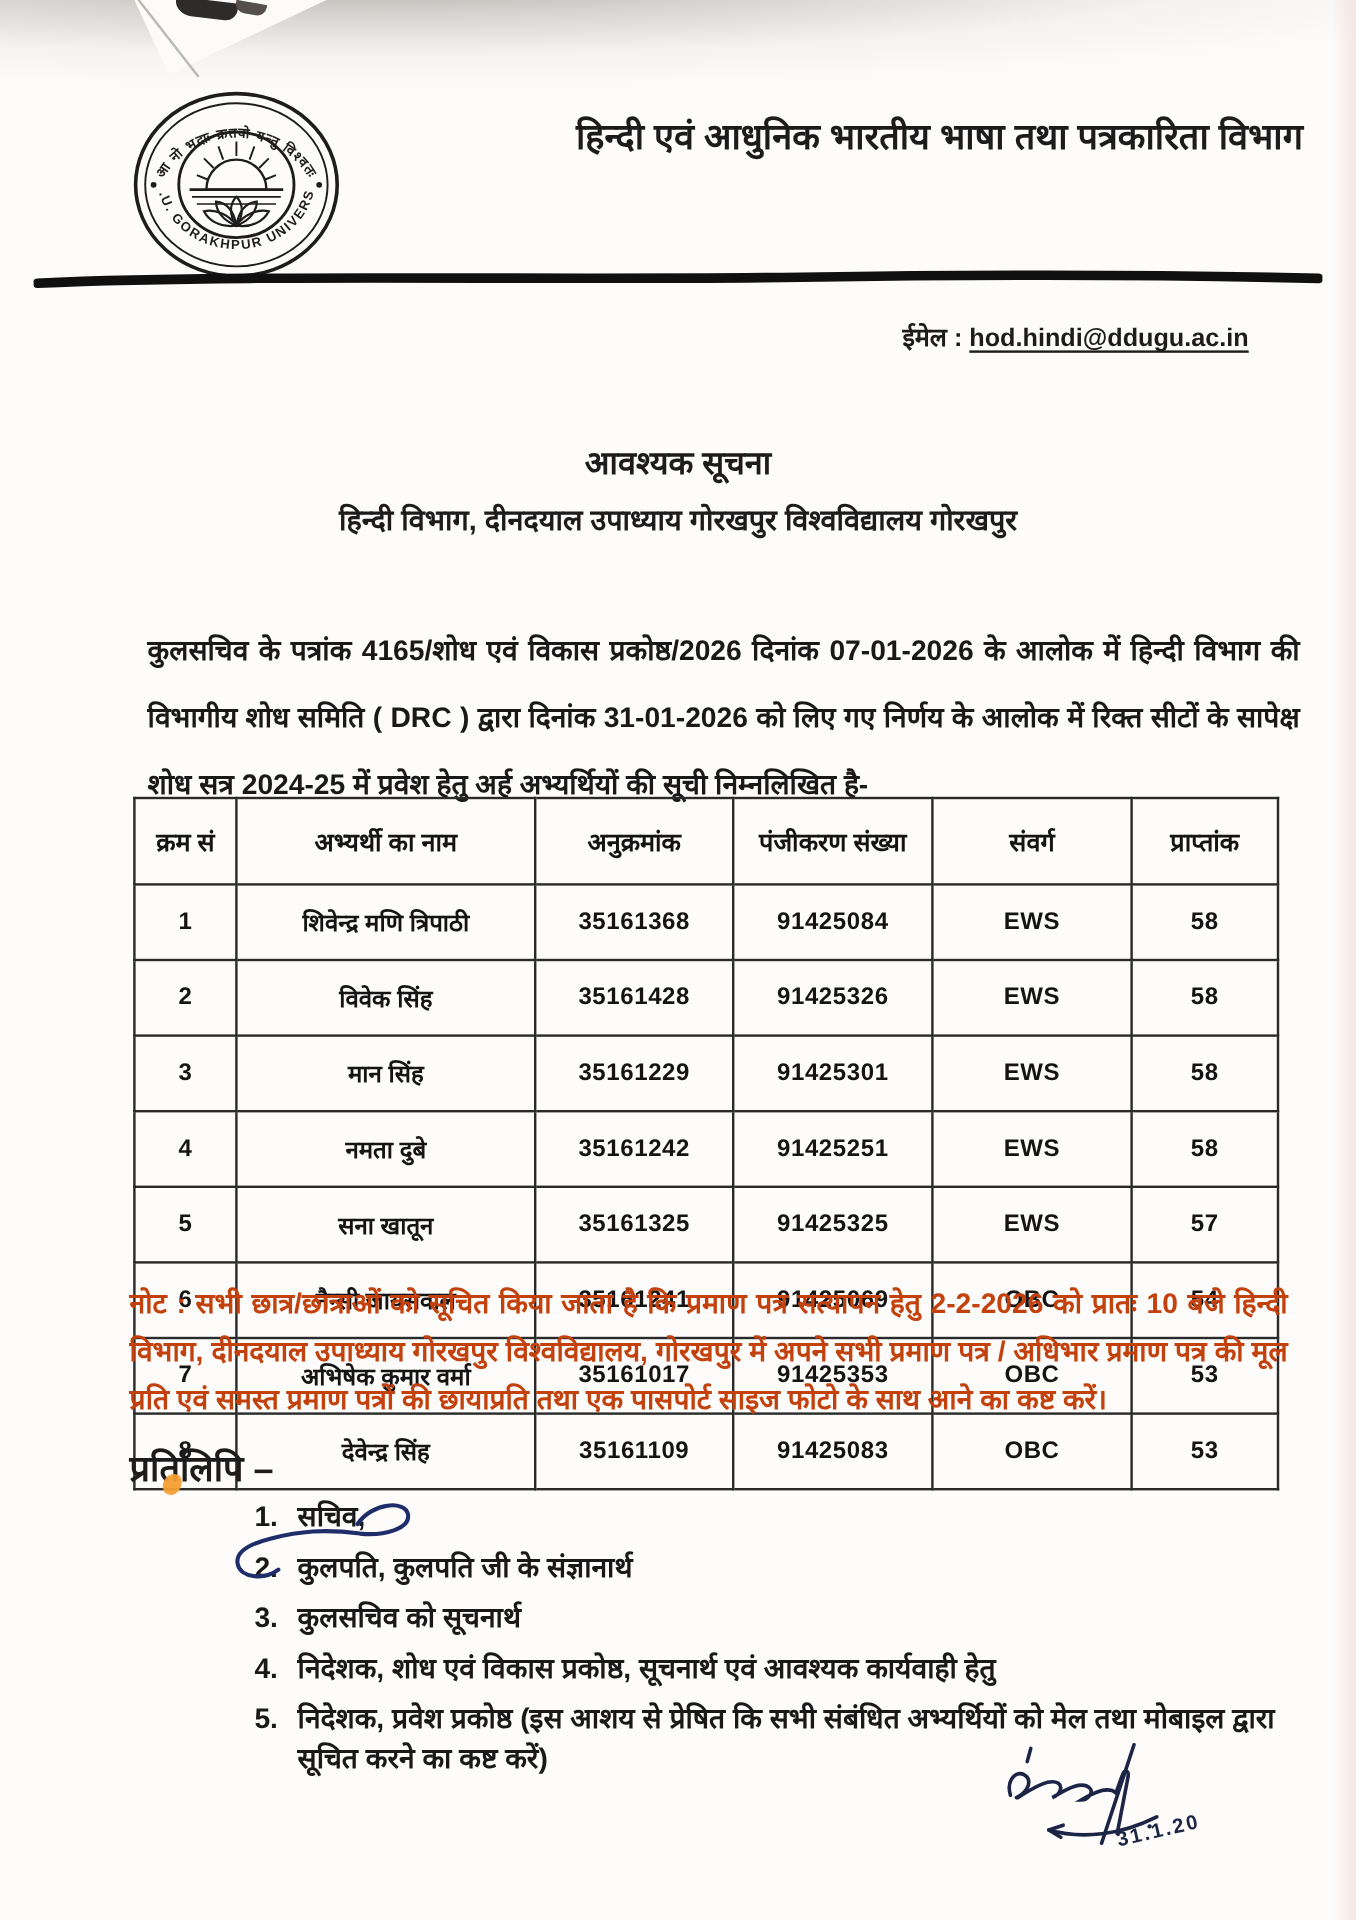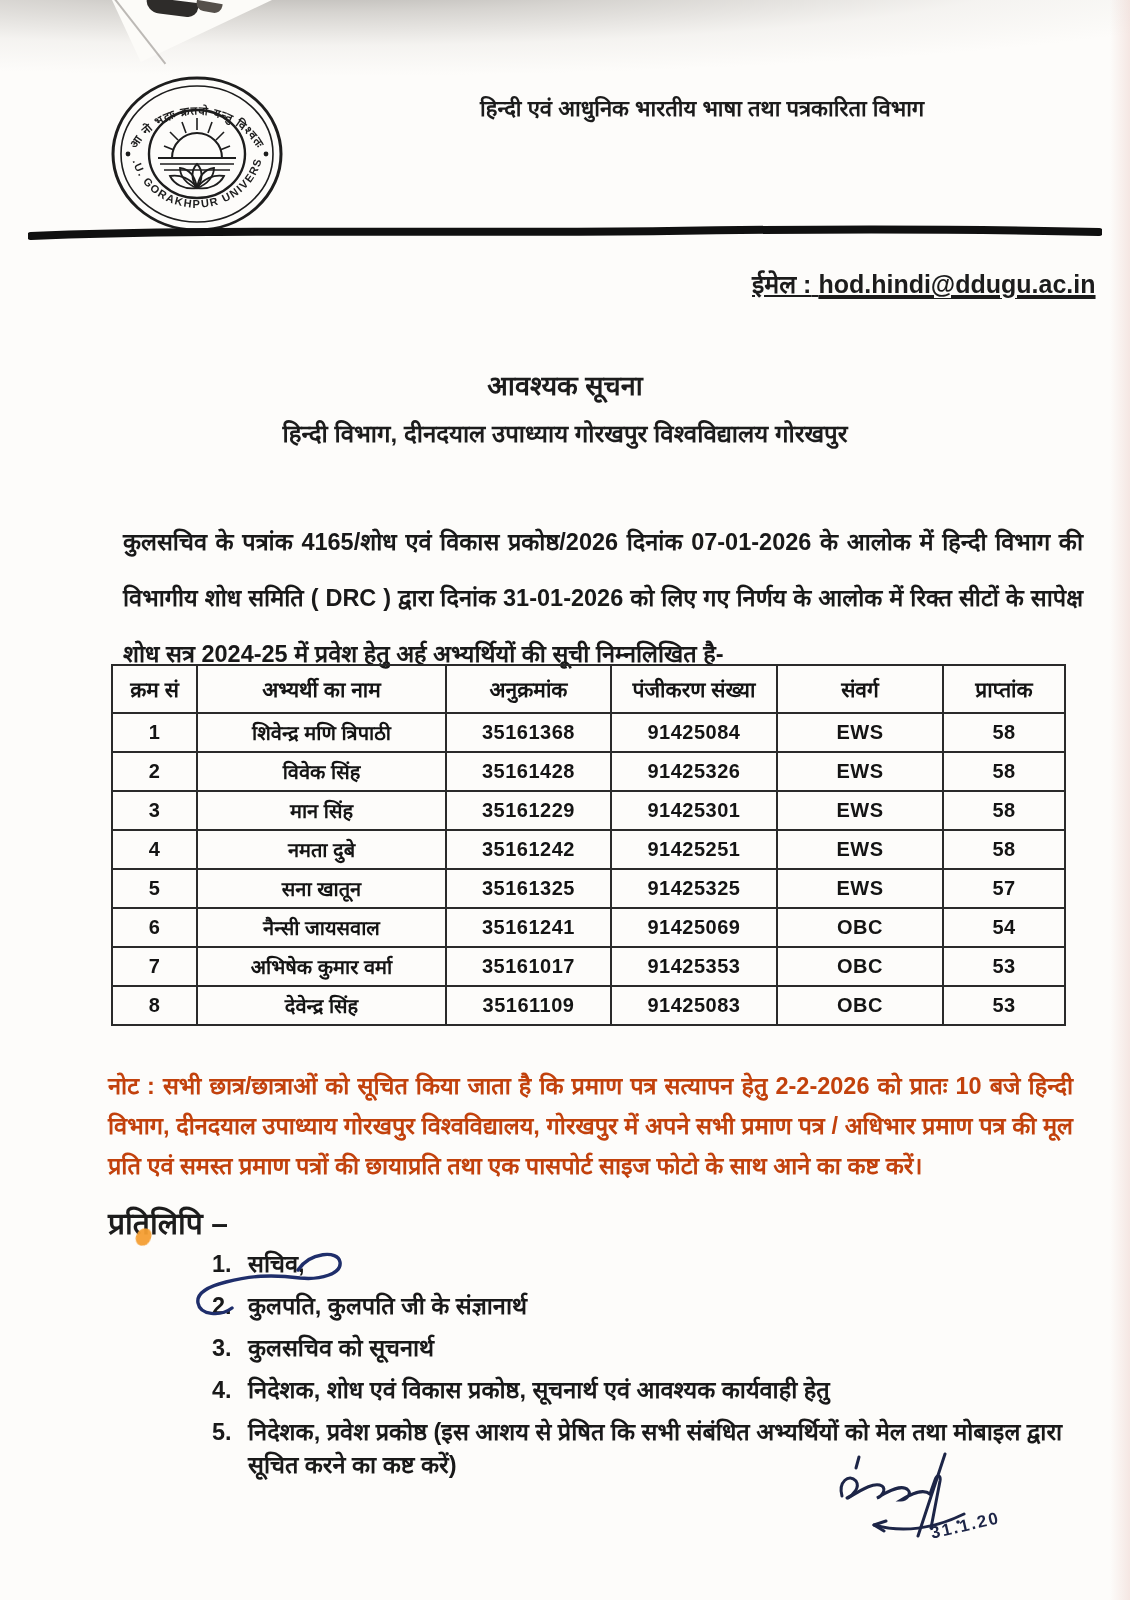--- a/index.html
+++ b/index.html
@@ -22,44 +22,44 @@
     border-radius:0 0 10px 14px / 0 0 10px 12px;transform:rotate(7deg);}
   .clip-blob2{left:196px;top:2px;width:26px;height:10px;background:#55504b;
     border-radius:0 0 8px 8px;transform:rotate(10deg);}
   .edge-tint{right:0;top:0;width:20px;height:1600px;
     background:linear-gradient(to left, rgba(231,196,189,.38), rgba(231,196,189,0));}
 
   
   .logo{left:106px;top:70px;width:182px;height:164px;}
   .hdr{left:480px;top:74px;width:620px;}
   .hdr-title{font-size:37px;font-weight:bold;letter-spacing:1px;}
-  .hdr-dept{font-size:22px;font-weight:bold;margin-top:18px;white-space:nowrap;}
+  .hdr-dept{font-size:30px;font-weight:bold;margin-top:18px;white-space:nowrap;}
   .hdr-univ{font-size:22.5px;font-weight:600;margin-top:6px;white-space:nowrap;color:#222;}
   .rule{left:28px;top:224px;width:1074px;height:16px;}
 
   
-  .contact{left:752px;top:266px;font-size:25px;font-weight:bold;text-decoration:underline;}
+  .contact{left:752px;top:266px;font-size:21px;font-weight:bold;}
   .contact .row{margin-bottom:14px;white-space:nowrap;}
   .contact .email{text-decoration:underline;text-underline-offset:4px;}
 
   
   .notice{left:0;top:366px;width:1130px;text-align:center;}
   .notice .t1{font-size:27px;font-weight:bold;}
   .notice .t2{font-size:24px;font-weight:600;margin-top:13px;}
   .notice .t3{font-size:24px;font-weight:600;margin-top:10px;}
 
   
   .para{left:123px;top:514px;width:960px;font-size:23.5px;font-weight:600;
     line-height:56px;text-align:justify;color:#191919;}
 
   
   .tblwrap{left:111px;top:664px;}
   table{border-collapse:collapse;}
   th,td{border:2.5px solid #2a2a2a;text-align:center;vertical-align:middle;
-    font-weight:bold;color:#141414;padding:0;}
+    font-weight:bold;color:#141414;padding:12px;}
   th{height:46px;font-size:21px;}
   td{height:37px;font-size:20px;}
   td.lat{font-family:"Liberation Sans","DejaVu Sans",sans-serif;letter-spacing:.5px;}
 
   
   .note{left:108px;top:1066px;width:965px;font-size:23.5px;font-weight:600;
     line-height:40px;text-align:justify;color:#c2410c;}
 
   
   .copies-h{left:108px;top:1202px;font-size:30px;font-weight:600;}

